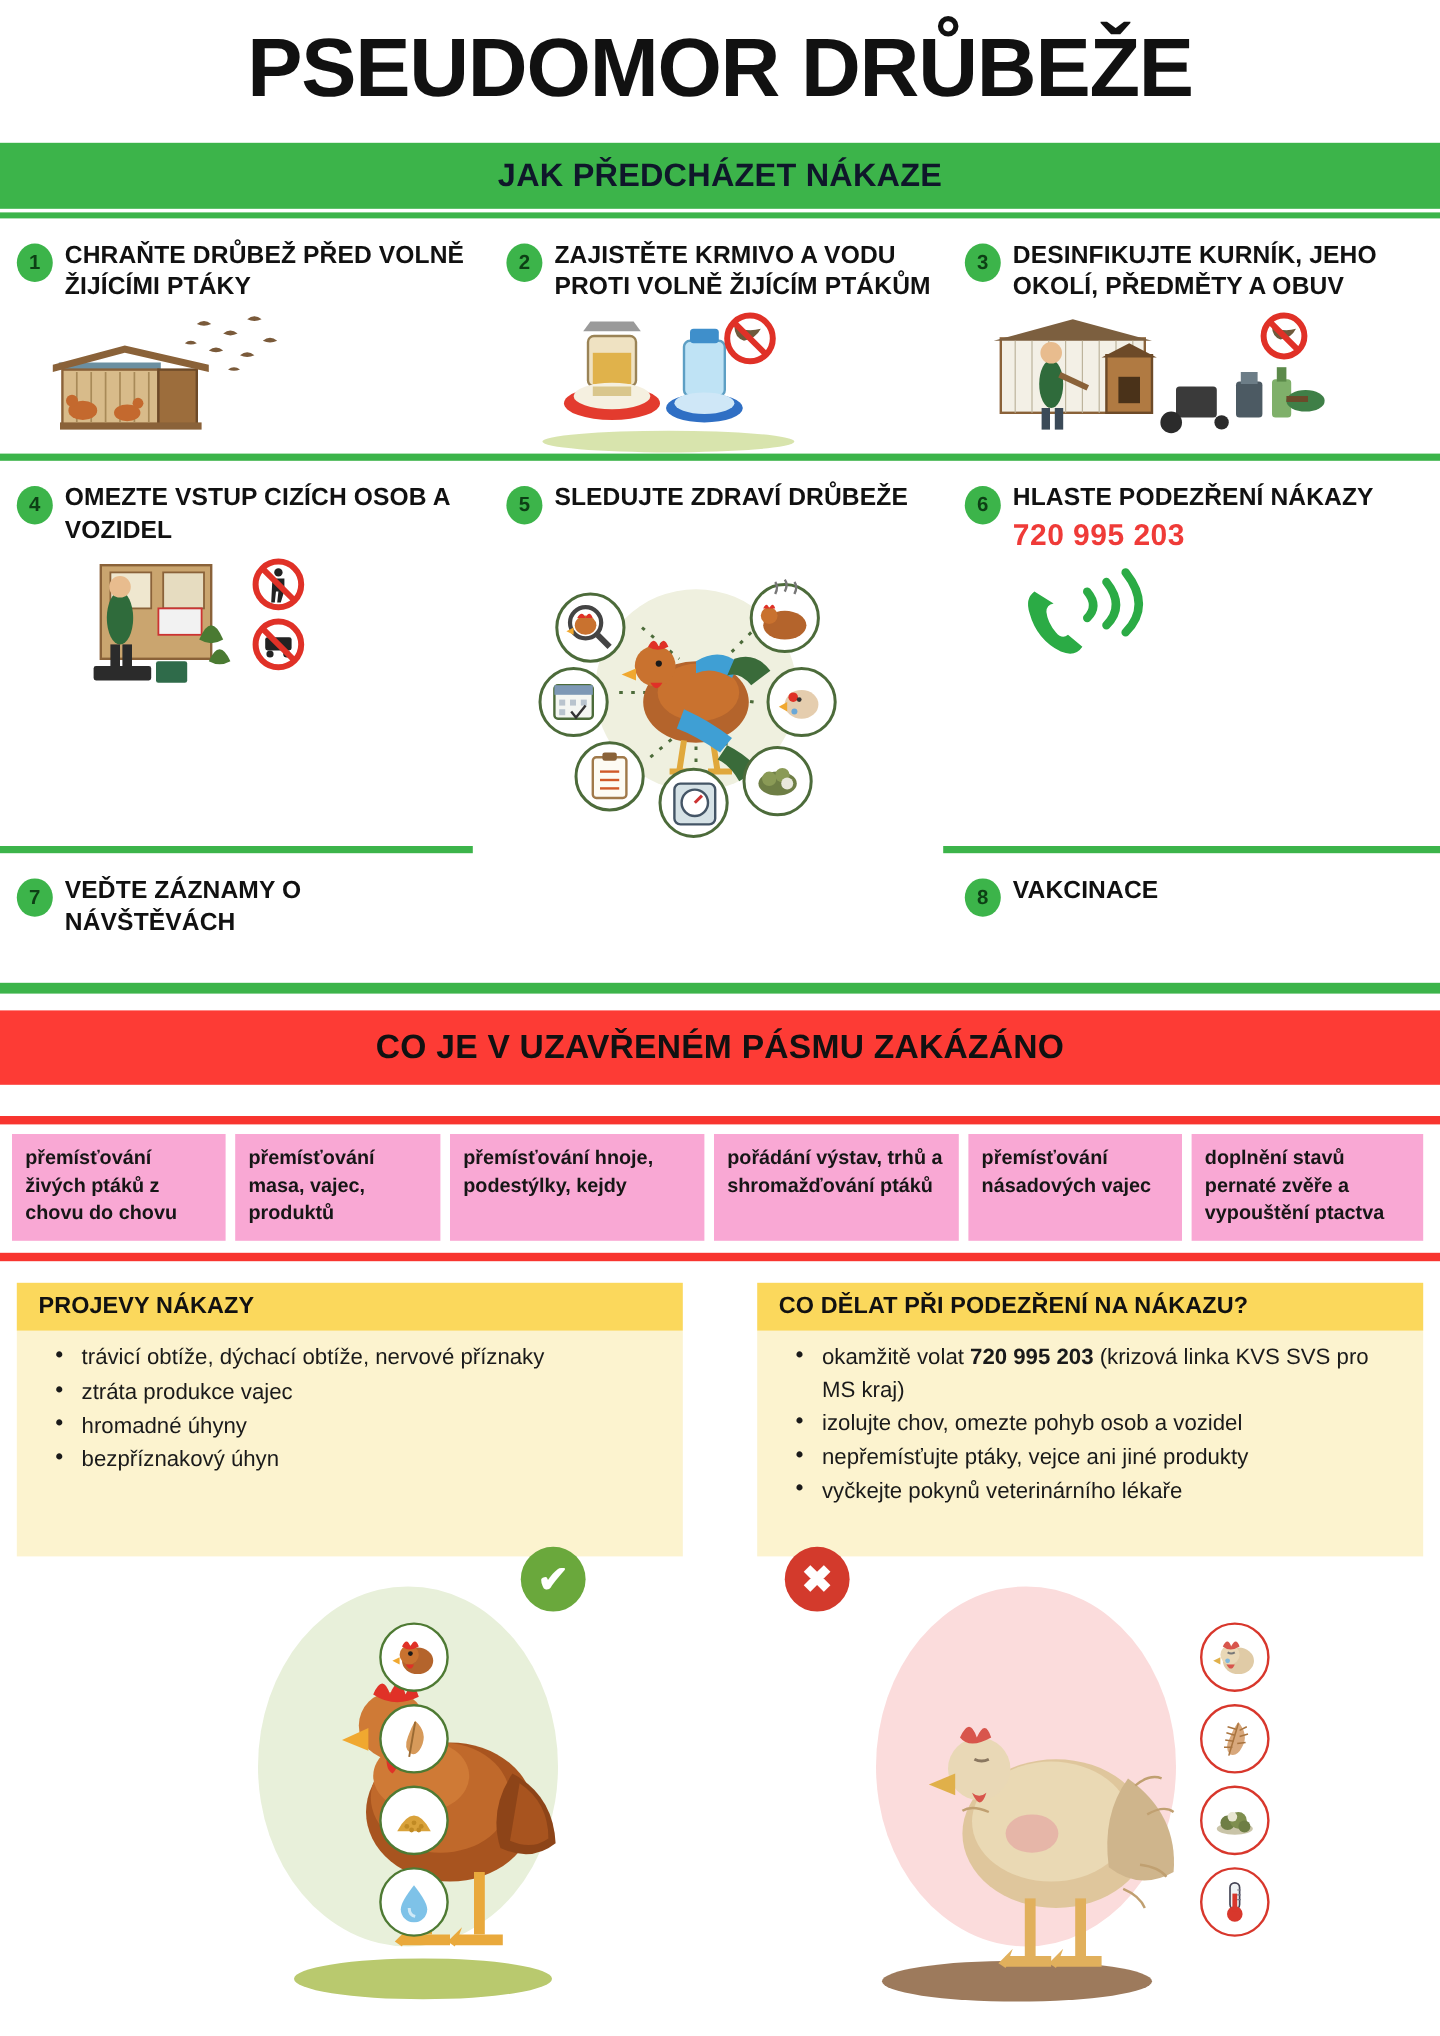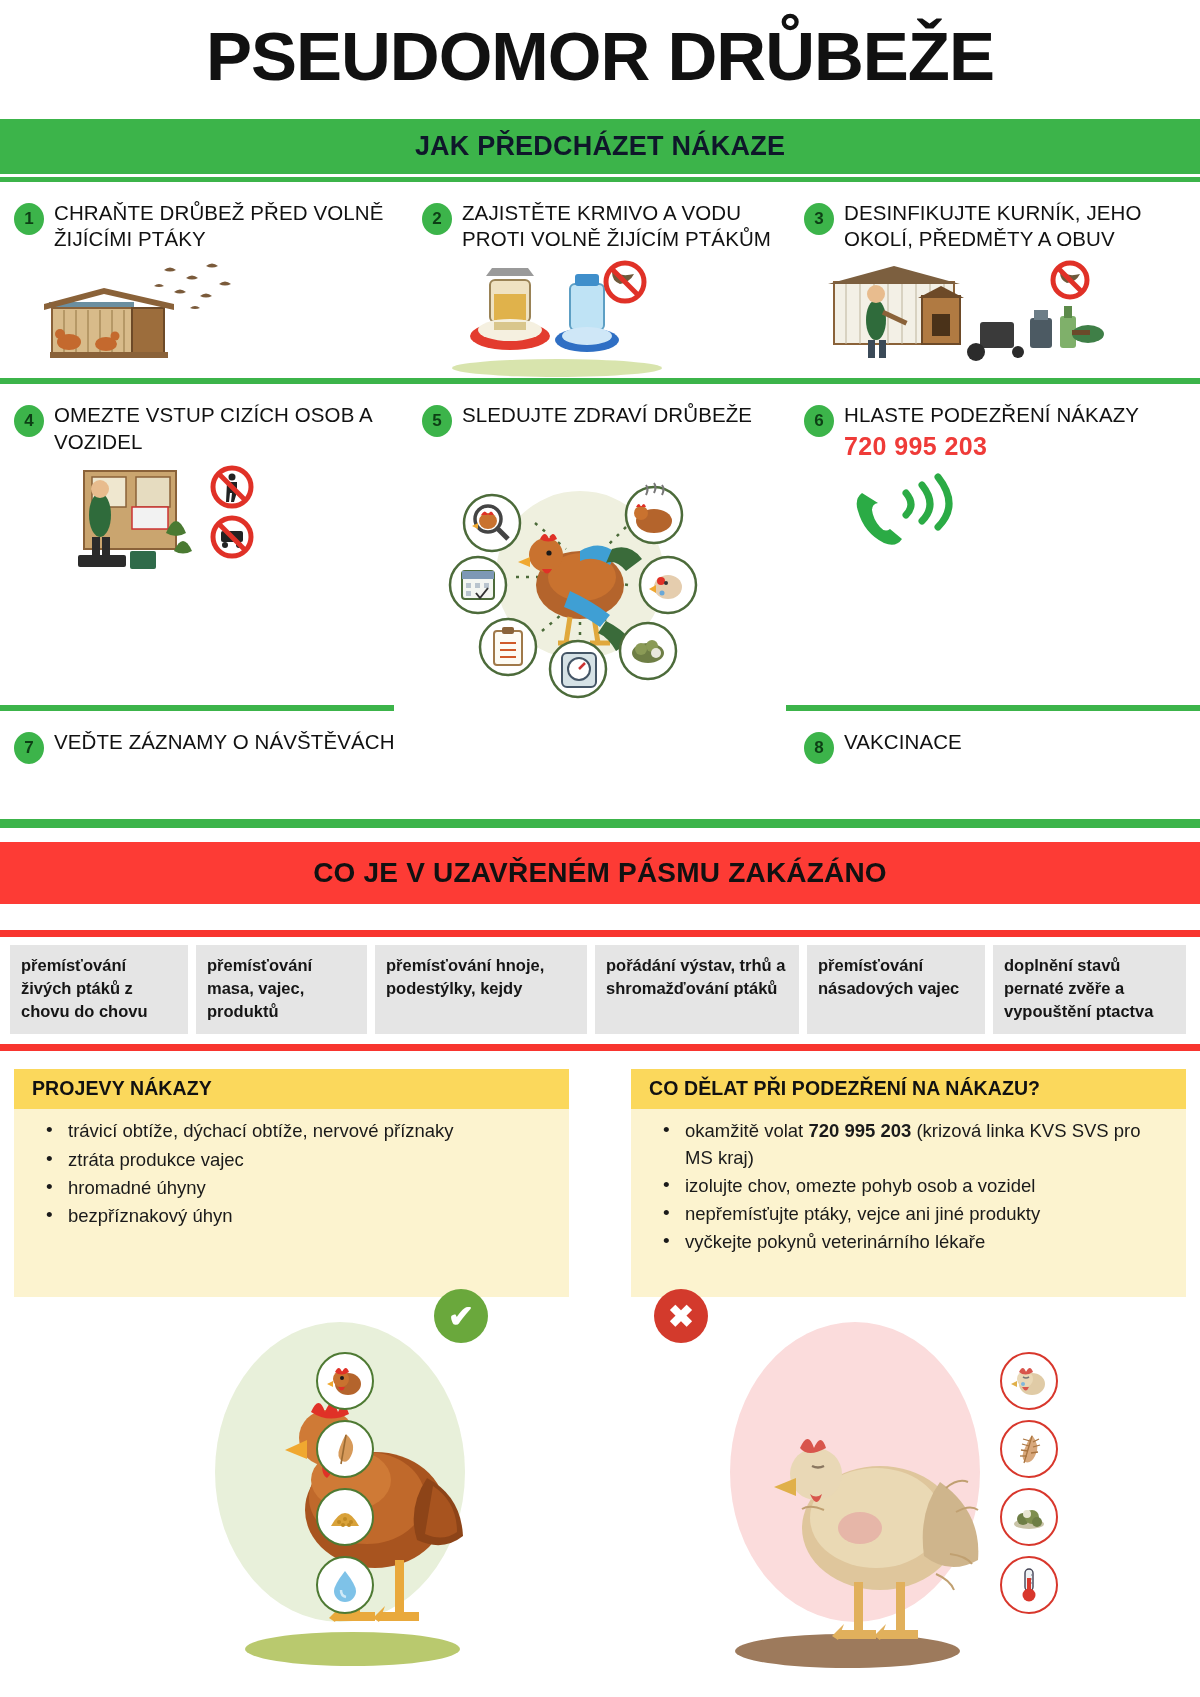--- a/index.html
+++ b/index.html
@@ -63,21 +63,21 @@
     border-radius: 50%;
     background: #3cb44a;
     color: #0d3f15;
     font-size: 17px;
     font-weight: 600;
     display: flex; align-items: center; justify-content: center;
     margin-top: 3px;
   }
   .step-text {
     font-size: 20.5px;
-    font-weight: 400;
+    font-weight: 700;
     line-height: 1.28;
     letter-spacing: .1px;
     color: #111;
   }
   .phone-big {
     color: #ef3b38;
     font-size: 25px;
     font-weight: 700;
     margin-top: 3px;
     letter-spacing: .4px;
@@ -103,21 +103,21 @@
   }
   .red-rule { height: 7px; background: #f8352f; }
 
   
   .ban-strip {
     display: flex;
     gap: 8px;
     padding: 8px 10px 10px 10px;
   }
   .ban-box {
-    background: #e5e5e5;
+    background: #f9a8d4;
     padding: 9px 11px 12px 11px;
     font-size: 16.5px;
     font-weight: 700;
     line-height: 1.37;
     color: #161616;
   }
   .bb0 { width: 178px; }
   .bb1 { width: 171px; }
   .bb2 { width: 212px; }
   .bb3 { width: 204px; }

